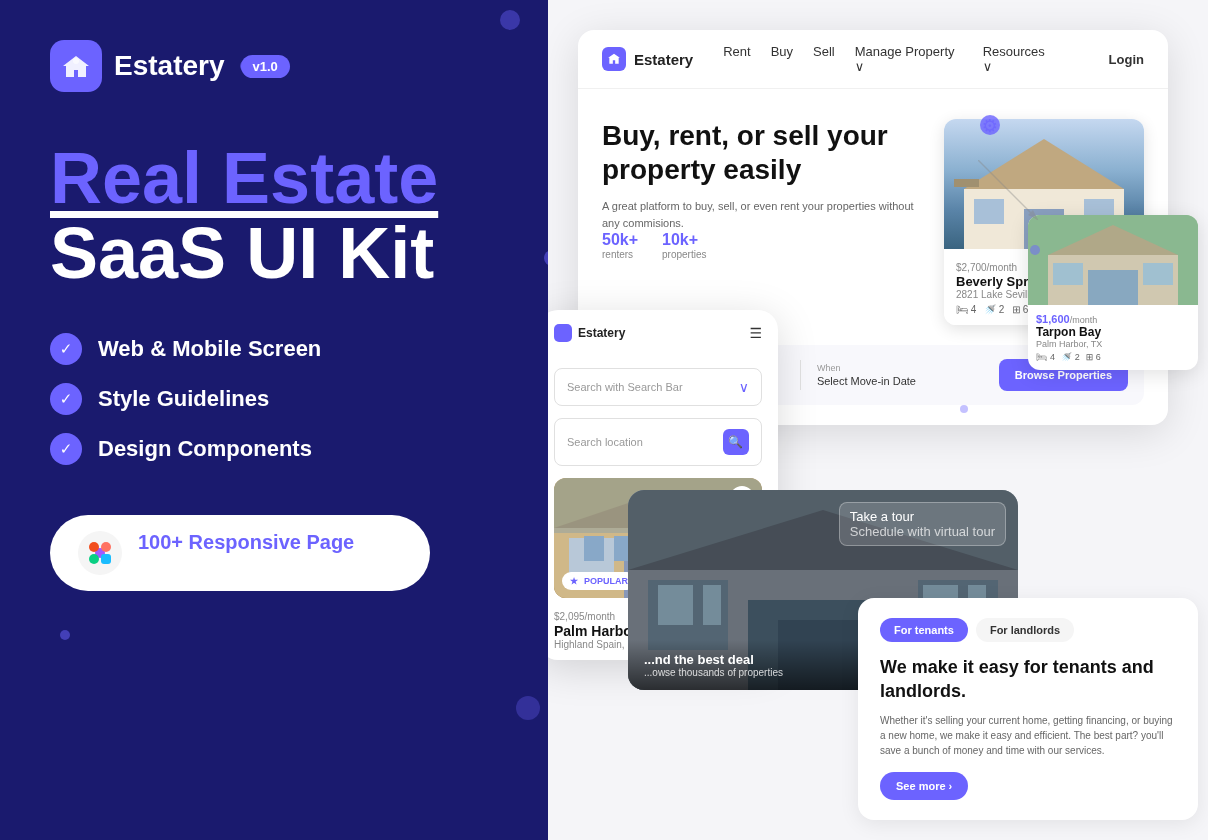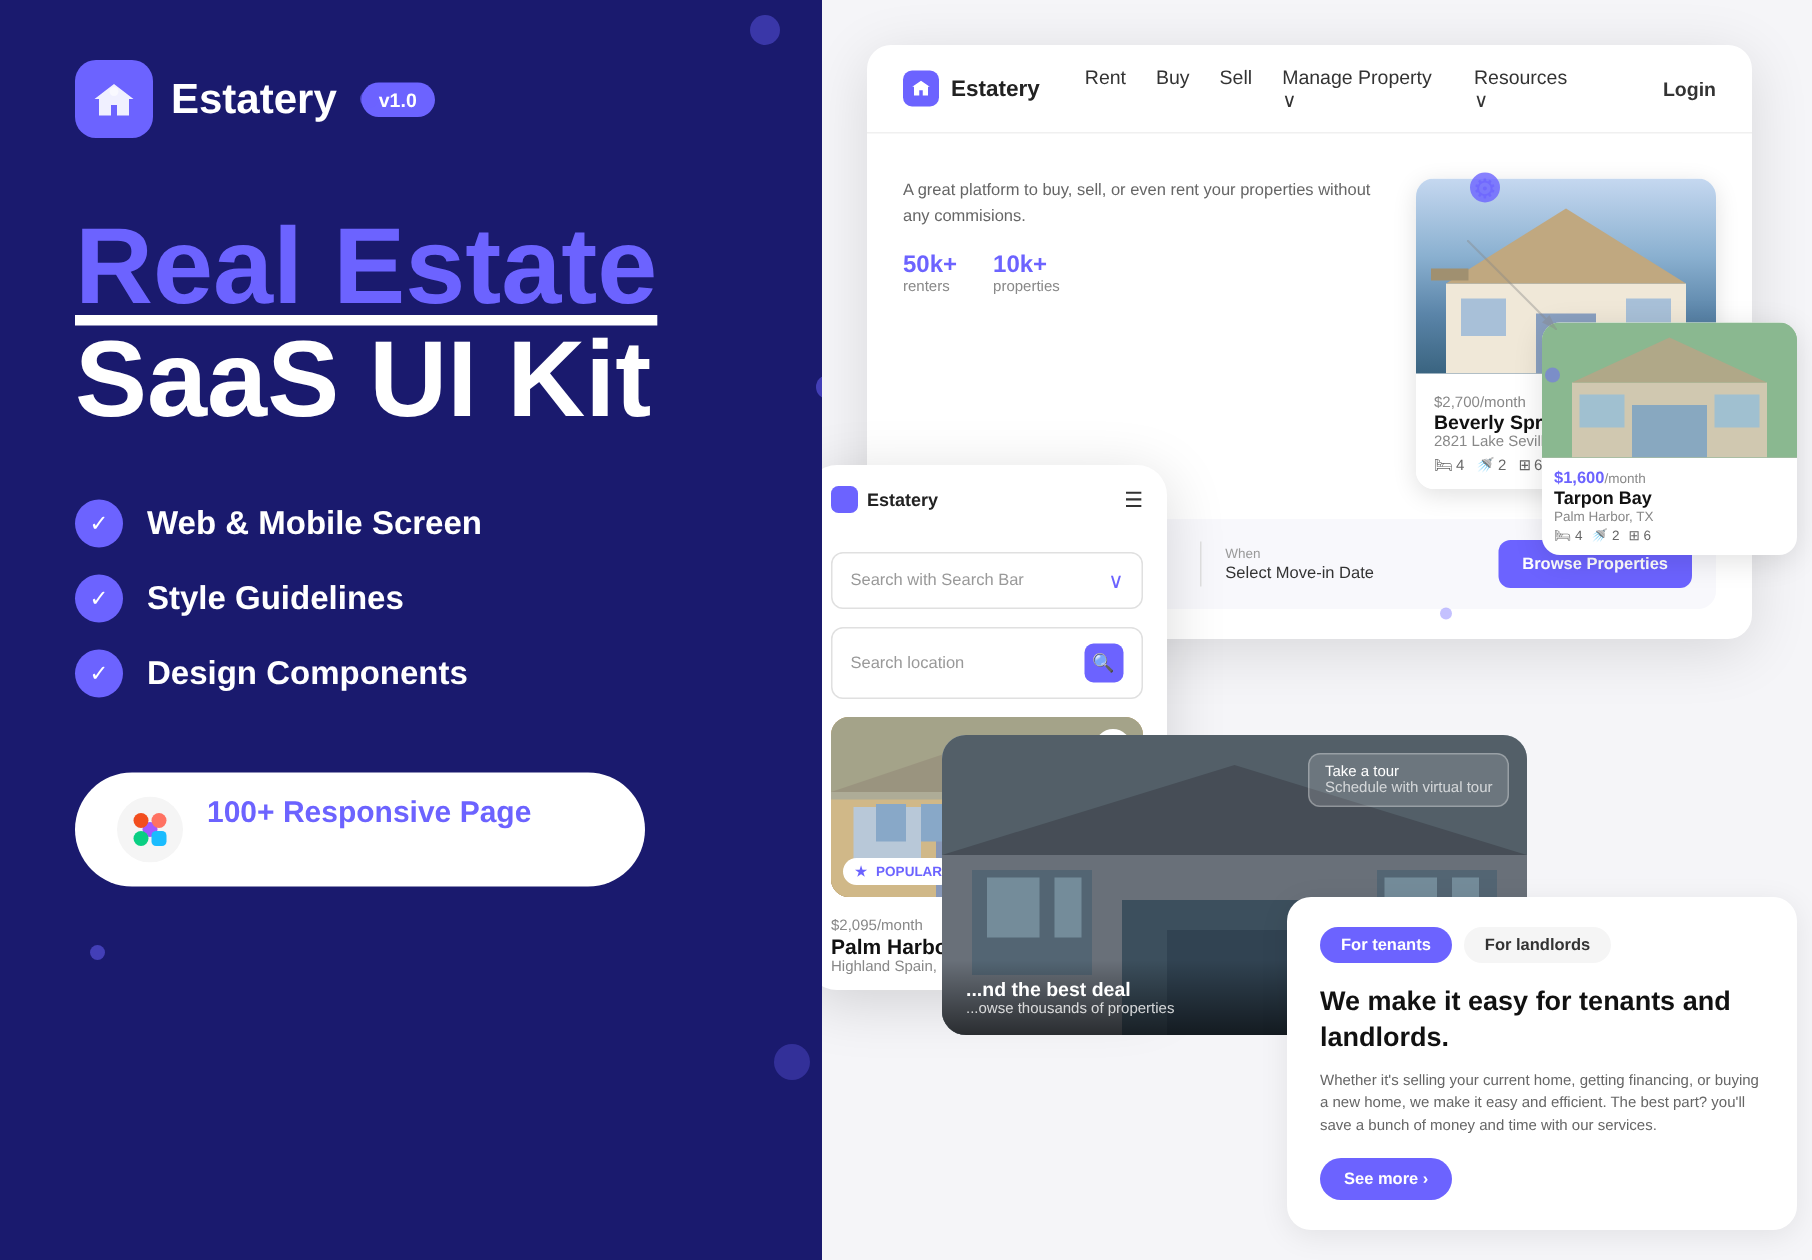--- a/index.html
+++ b/index.html
@@ -181,21 +181,20 @@
       font-size: 28px;
       font-weight: 800;
       color: #111;
       line-height: 1.2;
       margin-bottom: 12px;
     }
     .web-hero-desc {
       font-size: 11px;
       color: #666;
       line-height: 1.5;
-      margin-bottom: 16px;
     }
     .web-stats {
       display: flex; gap: 24px;
     }
     .web-stat-num {
       font-size: 16px; font-weight: 700; color: #6c63ff;
     }
     .web-stat-label {
       font-size: 10px; color: #888;
     }
@@ -420,21 +419,21 @@
       font-size: 10px; opacity: 0.8;
     }
     .virtual-tour-btn {
       position: absolute;
       top: 12px; right: 12px;
       background: rgba(255,255,255,0.15);
       border: 1px solid rgba(255,255,255,0.3);
       color: #fff;
       padding: 6px 10px;
       border-radius: 8px;
-      font-size: 10px;
+      font-size: 13px;
     }
     .home-icon-circle {
       position: absolute;
       bottom: 12px; right: 12px;
       width: 32px; height: 32px;
       background: #6c63ff;
       border-radius: 50%;
       display: flex; align-items: center; justify-content: center;
       color: #fff; font-size: 14px;
     }
@@ -547,20 +546,21 @@
         <span class="web-nav-link">Buy</span>
         <span class="web-nav-link">Sell</span>
         <span class="web-nav-link">Manage Property ∨</span>
         <span class="web-nav-link">Resources ∨</span>
       </div>
       <button class="web-login-btn">Login</button>
     </div>
 
     <div class="web-hero">
       <div class="web-hero-text">
+        <div class="web-hero-title">Buy, rent, or sell your property easily</div>
         <div class="web-hero-desc">A great platform to buy, sell, or even rent your properties without any commisions.</div>
         <div class="web-stats">
           <div>
             <div class="web-stat-num">50k+</div>
             <div class="web-stat-label">renters</div>
           </div>
           <div>
             <div class="web-stat-num">10k+</div>
             <div class="web-stat-label">properties</div>
           </div>

